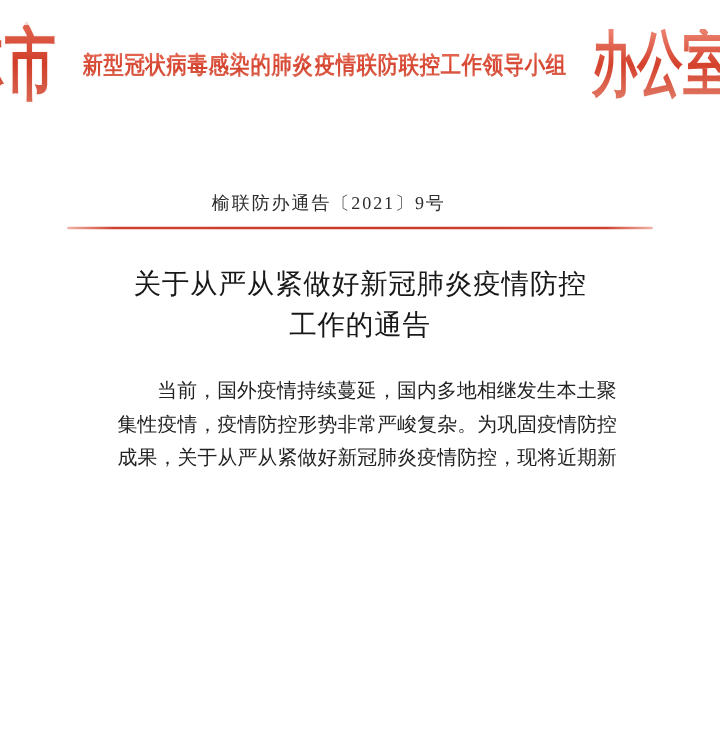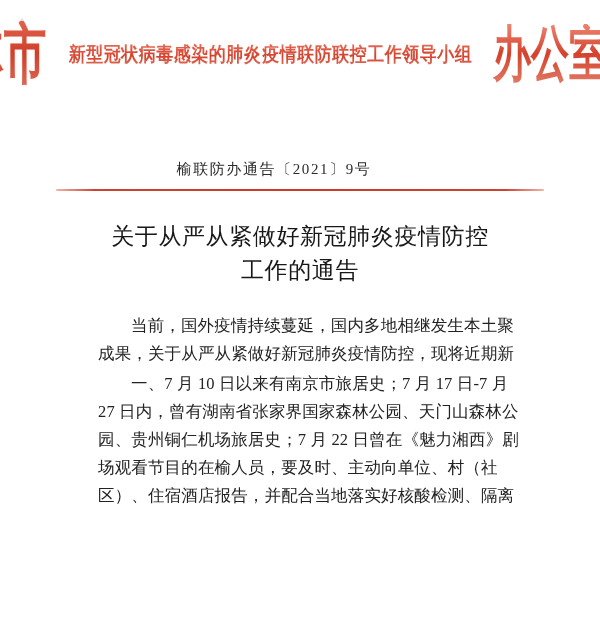--- a/index.html
+++ b/index.html
@@ -186,26 +186,20 @@
 
   <div class="doc-title">
     <span class="tline">关于从严从紧做好新冠肺炎疫情防控</span>
     <span class="tline">工作的通告</span>
   </div>
 
   <div class="doc-body">
 
     <p class="para">
       <span class="pline indent">当前，国外疫情持续蔓延，国内多地相继发生本土聚</span>
+      <span class="pline">集性疫情，疫情防控形势非常严峻复杂。为巩固疫情防控</span>
       <span class="pline">成果，关于从严从紧做好新冠肺炎疫情防控，现将近期新</span>
     </p>
 
-    <p class="para">
-      <span class="pline indent">一、7 月 10 日以来有南京市旅居史；7 月 17 日-7 月</span>
-      <span class="pline">27 日内，曾有湖南省张家界国家森林公园、天门山森林公</span>
-      <span class="pline">园、贵州铜仁机场旅居史；7 月 22 日曾在《魅力湘西》剧</span>
-      <span class="pline">场观看节目的在榆人员，要及时、主动向单位、村（社</span>
-      <span class="pline">区）、住宿酒店报告，并配合当地落实好核酸检测、隔离</span>
-    </p>
 
   </div>
 
 </div>
 
 </body></html>

